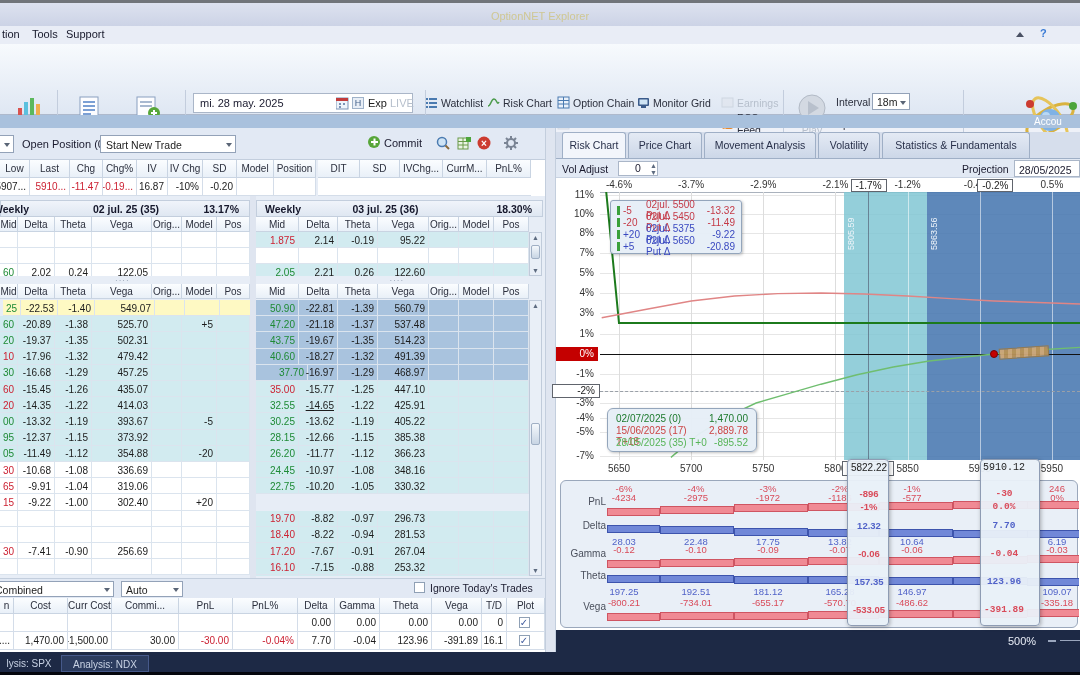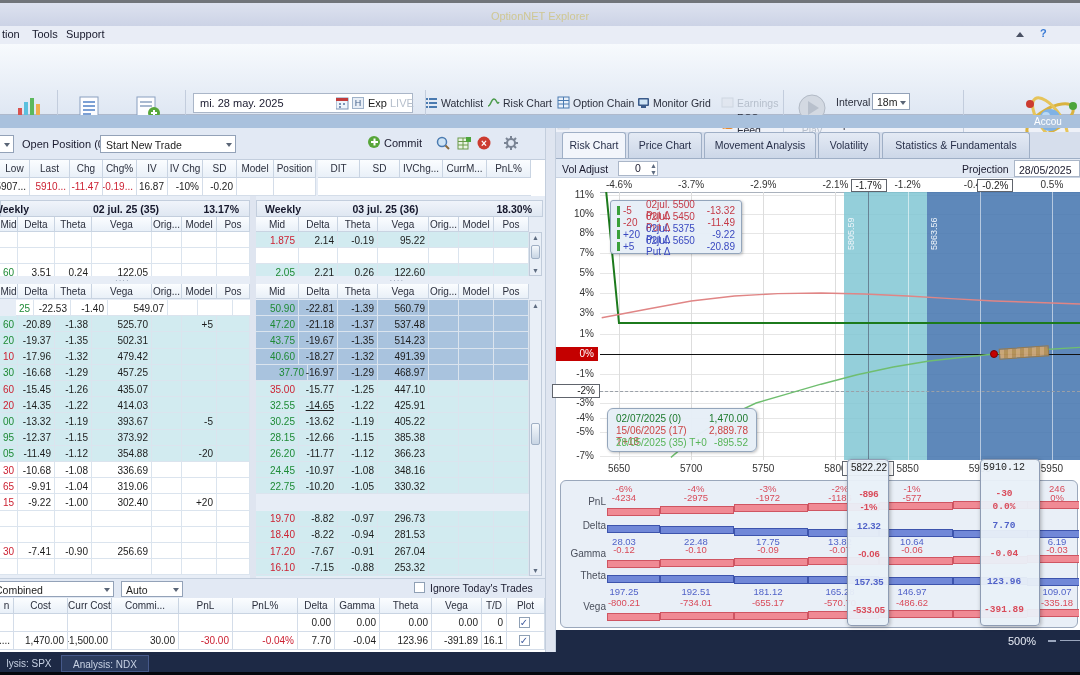--- a/index.html
+++ b/index.html
@@ -385,38 +385,38 @@
             <div class="abs dcell" style="left: 0px; top: 0px; width: 18px; height: 16px; border-right: 1px solid rgb(219, 228, 238);"></div>
             <div class="abs dcell" style="left: 18px; top: 0px; width: 37px; height: 16px; border-right: 1px solid rgb(219, 228, 238);"></div>
             <div class="abs dcell" style="left: 55px; top: 0px; width: 37px; height: 16px; border-right: 1px solid rgb(219, 228, 238);"></div>
             <div class="abs dcell" style="left: 92px; top: 0px; width: 60px; height: 16px; border-right: 1px solid rgb(219, 228, 238);"></div>
             <div class="abs dcell" style="left: 152px; top: 0px; width: 30px; height: 16px; border-right: 1px solid rgb(219, 228, 238);"></div>
             <div class="abs dcell" style="left: 182px; top: 0px; width: 35px; height: 16px; border-right: 1px solid rgb(219, 228, 238);"></div>
             <div class="abs dcell" style="left: 217px; top: 0px; width: 33px; height: 16px; border-right: 1px solid rgb(219, 228, 238);"></div>
           </div>
           <div class="abs " style="left: 0px; top: 32px; width: 250px; height: 16px; background: rgb(255, 255, 255); border-bottom: 1px solid rgb(219, 228, 238);">
             <div class="abs dcell green" style="left: 0px; top: 0px; width: 18px; height: 16px; border-right: 1px solid rgb(219, 228, 238);">60</div>
-            <div class="abs dcell" style="left: 18px; top: 0px; width: 37px; height: 16px; border-right: 1px solid rgb(219, 228, 238);">3.51</div>
+            <div class="abs dcell" style="left: 18px; top: 0px; width: 37px; height: 16px; border-right: 1px solid rgb(219, 228, 238);">2.02</div>
             <div class="abs dcell" style="left: 55px; top: 0px; width: 37px; height: 16px; border-right: 1px solid rgb(219, 228, 238);">0.24</div>
             <div class="abs dcell" style="left: 92px; top: 0px; width: 60px; height: 16px; border-right: 1px solid rgb(219, 228, 238);">122.05</div>
             <div class="abs dcell" style="left: 152px; top: 0px; width: 30px; height: 16px; border-right: 1px solid rgb(219, 228, 238);"></div>
             <div class="abs dcell" style="left: 182px; top: 0px; width: 35px; height: 16px; border-right: 1px solid rgb(219, 228, 238);"></div>
             <div class="abs dcell" style="left: 217px; top: 0px; width: 33px; height: 16px; border-right: 1px solid rgb(219, 228, 238);"></div>
           </div>
         </div>
         <div class="abs splitter-dots" style="left: 115px; top: 80px; width: 24px; height: 7px;">····</div>
         <div class="abs hcell" style="left: 0px; top: 88px; width: 18px; height: 15px;">Mid</div>
         <div class="abs hcell" style="left: 18px; top: 88px; width: 37px; height: 15px;">Delta</div>
         <div class="abs hcell" style="left: 55px; top: 88px; width: 37px; height: 15px;">Theta</div>
         <div class="abs hcell" style="left: 92px; top: 88px; width: 60px; height: 15px;">Vega</div>
         <div class="abs hcell" style="left: 152px; top: 88px; width: 30px; height: 15px;">Orig...</div>
         <div class="abs hcell" style="left: 182px; top: 88px; width: 35px; height: 15px;">Model</div>
         <div class="abs hcell" style="left: 217px; top: 88px; width: 33px; height: 15px;">Pos</div>
         <div class="abs " style="left: 0px; top: 104px; width: 250px; height: 276px; overflow: hidden;">
-          <div class="abs " style="left: 16px; top: 0px; width: 250px; height: 16.2px; background: #ffffff; border-bottom: 1px solid rgb(219, 228, 238);">
+          <div class="abs " style="left: 3px; top: 0px; width: 250px; height: 16.2px; background: #fef9c3; border-bottom: 1px solid rgb(219, 228, 238);">
             <div class="abs dcell green" style="left: 0px; top: 0px; width: 18px; height: 16.2px; border-right: 1px solid rgb(219, 228, 238);">25</div>
             <div class="abs dcell" style="left: 18px; top: 0px; width: 37px; height: 16.2px; border-right: 1px solid rgb(219, 228, 238);">-22.53</div>
             <div class="abs dcell" style="left: 55px; top: 0px; width: 37px; height: 16.2px; border-right: 1px solid rgb(219, 228, 238);">-1.40</div>
             <div class="abs dcell" style="left: 92px; top: 0px; width: 60px; height: 16.2px; border-right: 1px solid rgb(219, 228, 238);">549.07</div>
             <div class="abs dcell" style="left: 152px; top: 0px; width: 30px; height: 16.2px; border-right: 1px solid rgb(219, 228, 238);"></div>
             <div class="abs dcell" style="left: 182px; top: 0px; width: 35px; height: 16.2px; border-right: 1px solid rgb(219, 228, 238);"></div>
             <div class="abs dcell" style="left: 217px; top: 0px; width: 33px; height: 16.2px; border-right: 1px solid rgb(219, 228, 238);"></div>
           </div>
           <div class="abs " style="left: 0px; top: 16.2px; width: 250px; height: 16.2px; background: rgb(210, 235, 240); border-bottom: 1px solid rgb(219, 228, 238);">
             <div class="abs dcell green" style="left: 0px; top: 0px; width: 18px; height: 16.2px; border-right: 1px solid rgb(219, 228, 238);">60</div>

